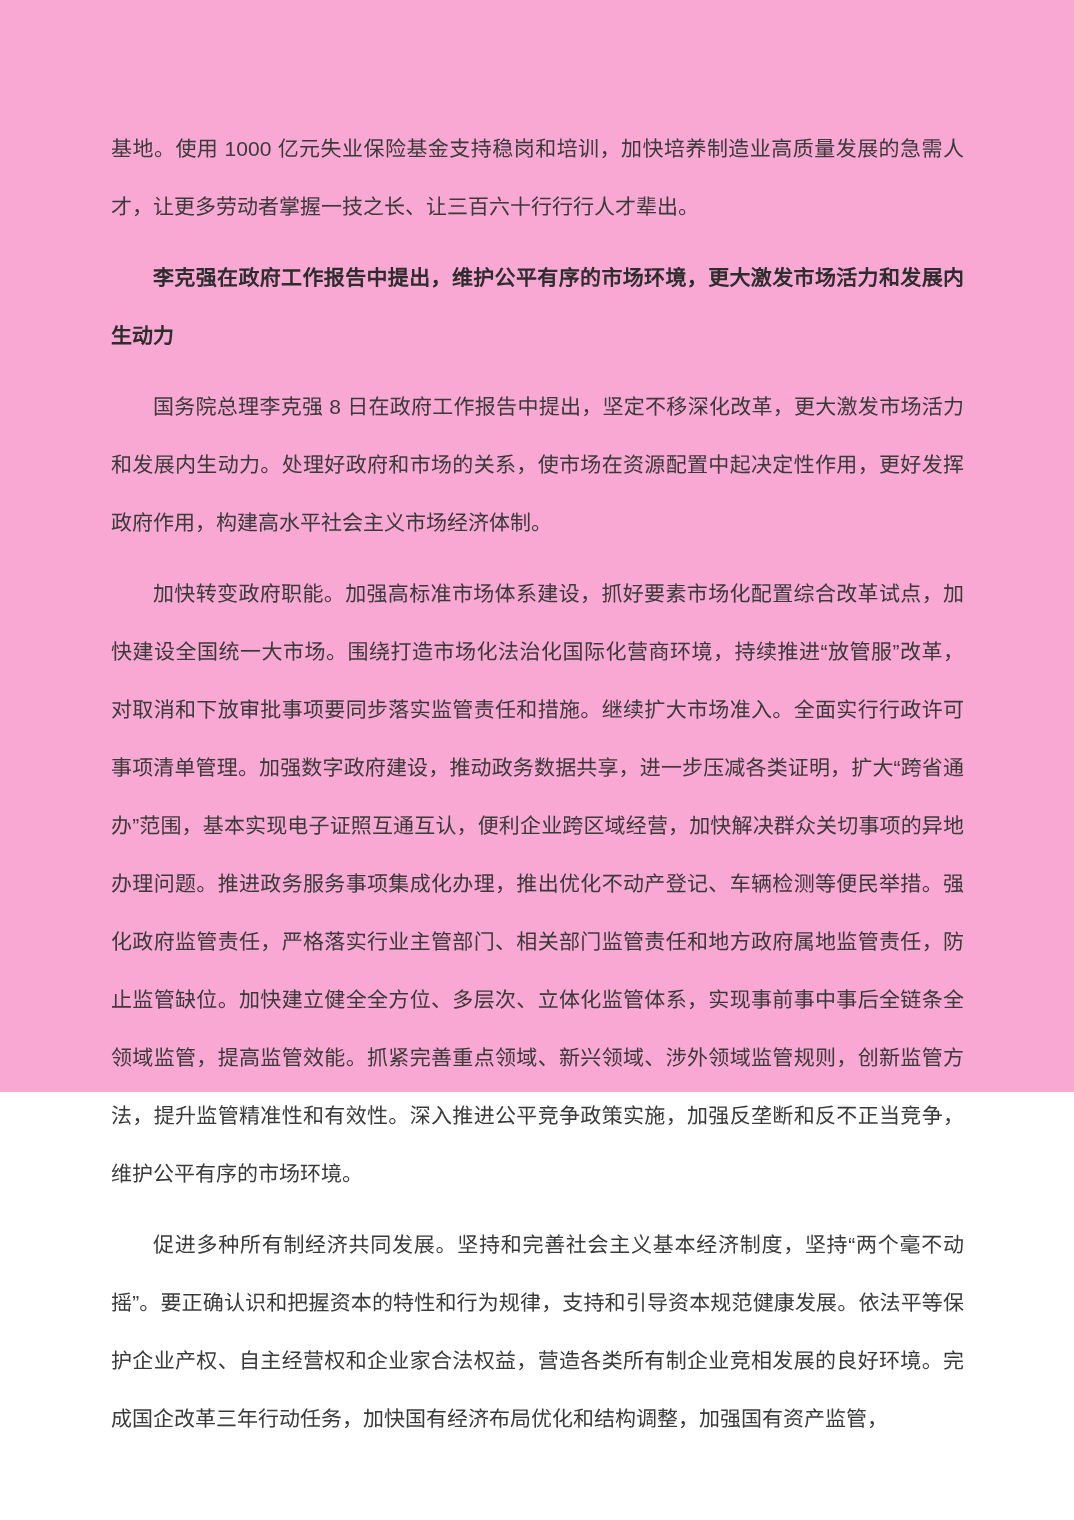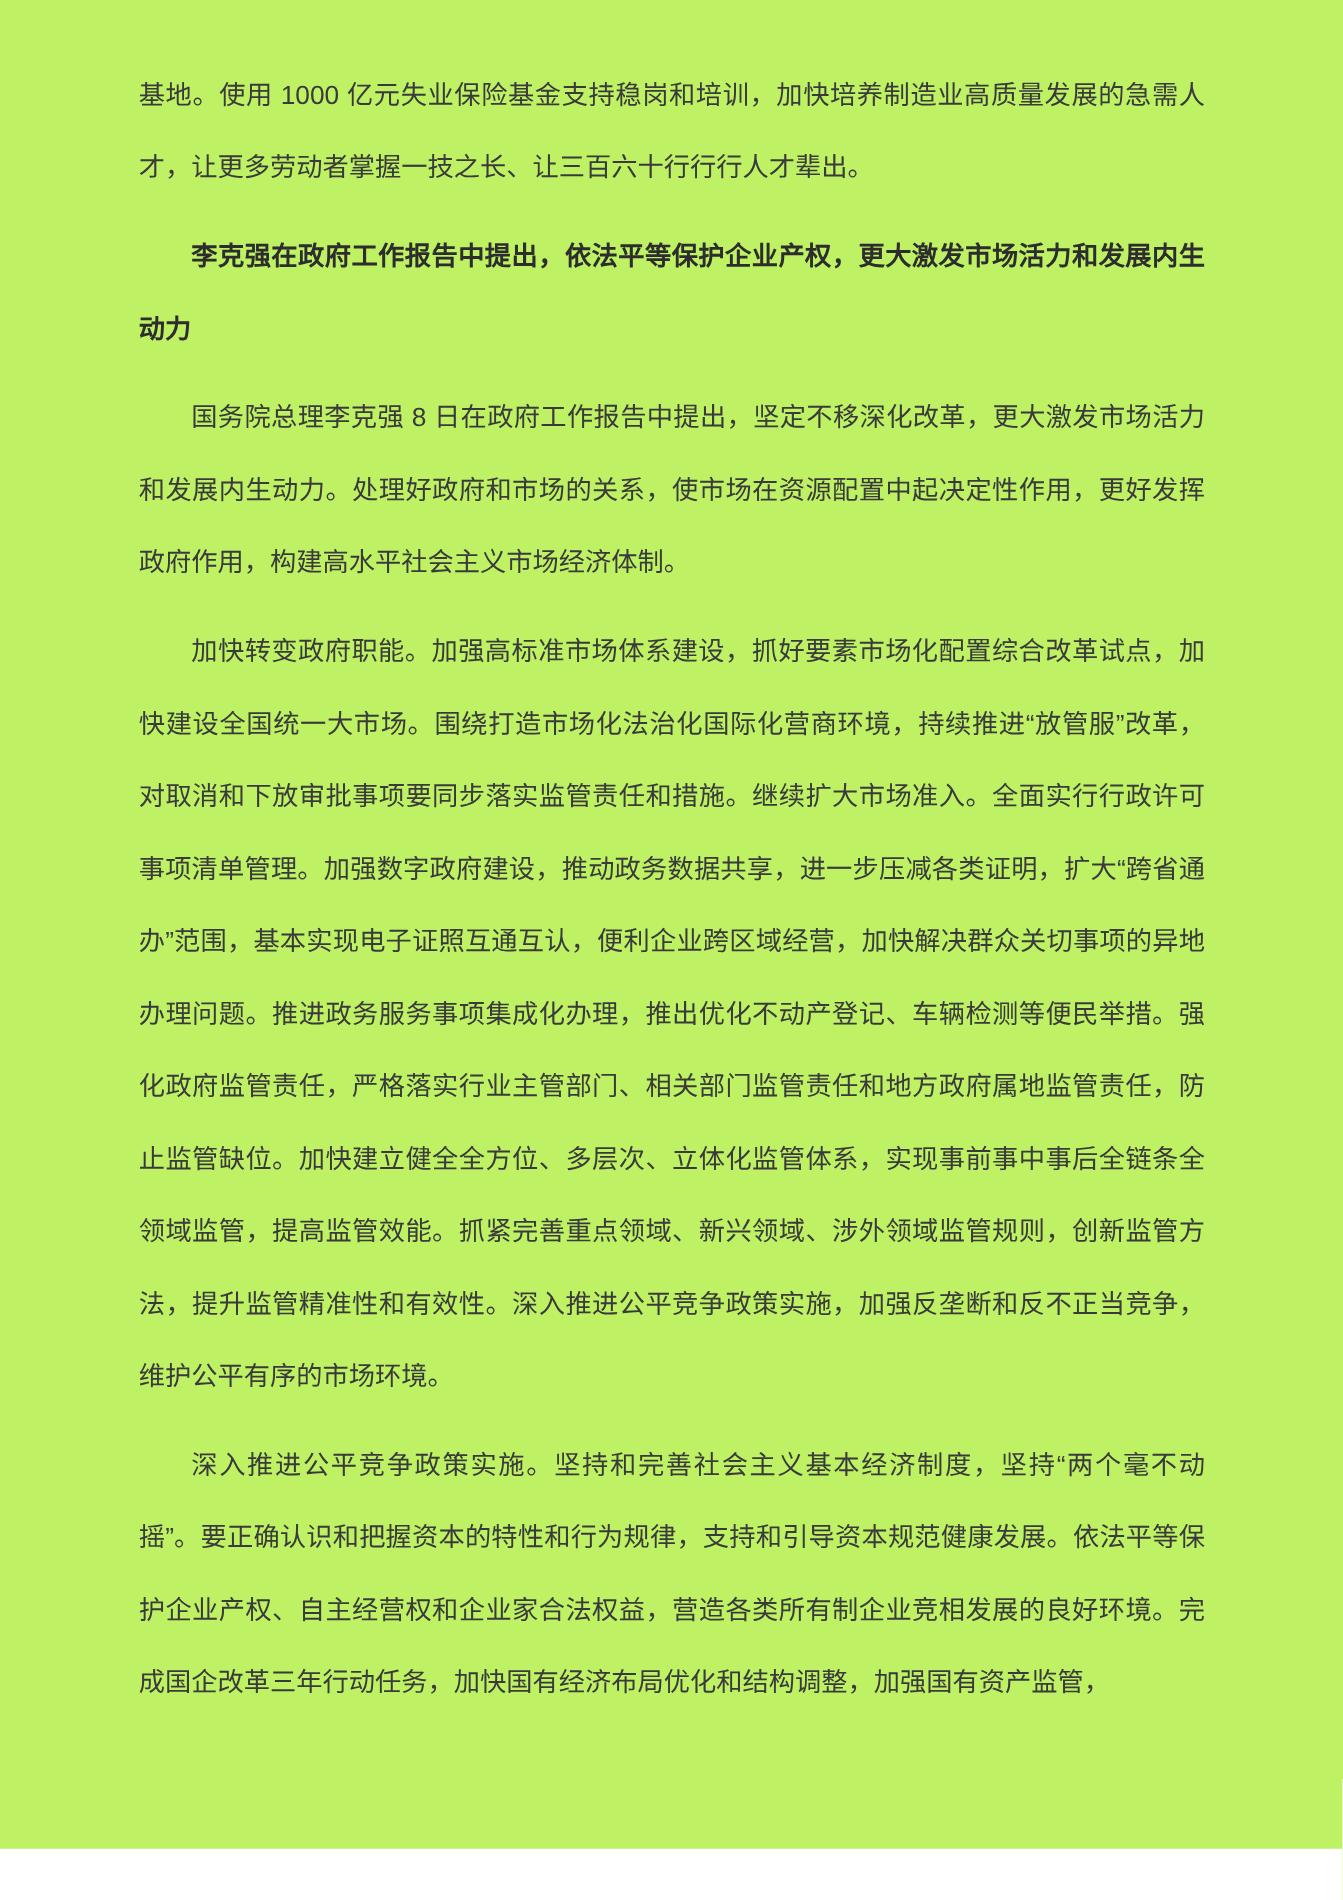--- a/index.html
+++ b/index.html
@@ -9,23 +9,23 @@
   }
   body {
     width: 1074px;
     height: 1520px;
     overflow: hidden;
     font-family: "Liberation Sans", "DejaVu Sans", sans-serif;
   }
   .doc-page {
     box-sizing: border-box;
     width: 1074px;
-    height: 1479px;
-    padding: 48px 110px 40px 111px;
-    background: #bef264;
+    height: 1092px;
+    padding: 120px 110px 40px 111px;
+    background: #f9a8d4;
   }
   .doc-page p {
     margin: 0 0 13px 0;
     font-size: 21px;
     line-height: 58px;
     color: #3a3a3a;
     text-align: justify;
     text-justify: inter-ideograph;
     word-break: break-all;
   }
@@ -36,20 +36,20 @@
     font-weight: 700;
     color: #2d2d2d;
   }
 </style>
 </head>
 <body>
 
 <div class="doc-page">
   <p class="body">基地。使用 1000 亿元失业保险基金支持稳岗和培训，加快培养制造业高质量发展的急需人才，让更多劳动者掌握一技之长、让三百六十行行行人才辈出。</p>
 
-  <p class="heading indent">李克强在政府工作报告中提出，依法平等保护企业产权，更大激发市场活力和发展内生动力</p>
+  <p class="heading indent">李克强在政府工作报告中提出，维护公平有序的市场环境，更大激发市场活力和发展内生动力</p>
 
   <p class="body indent">国务院总理李克强 8 日在政府工作报告中提出，坚定不移深化改革，更大激发市场活力和发展内生动力。处理好政府和市场的关系，使市场在资源配置中起决定性作用，更好发挥政府作用，构建高水平社会主义市场经济体制。</p>
 
   <p class="body indent">加快转变政府职能。加强高标准市场体系建设，抓好要素市场化配置综合改革试点，加快建设全国统一大市场。围绕打造市场化法治化国际化营商环境，持续推进“放管服”改革，对取消和下放审批事项要同步落实监管责任和措施。继续扩大市场准入。全面实行行政许可事项清单管理。加强数字政府建设，推动政务数据共享，进一步压减各类证明，扩大“跨省通办”范围，基本实现电子证照互通互认，便利企业跨区域经营，加快解决群众关切事项的异地办理问题。推进政务服务事项集成化办理，推出优化不动产登记、车辆检测等便民举措。强化政府监管责任，严格落实行业主管部门、相关部门监管责任和地方政府属地监管责任，防止监管缺位。加快建立健全全方位、多层次、立体化监管体系，实现事前事中事后全链条全领域监管，提高监管效能。抓紧完善重点领域、新兴领域、涉外领域监管规则，创新监管方法，提升监管精准性和有效性。深入推进公平竞争政策实施，加强反垄断和反不正当竞争，维护公平有序的市场环境。</p>
 
-  <p class="body indent">深入推进公平竞争政策实施。坚持和完善社会主义基本经济制度，坚持“两个毫不动摇”。要正确认识和把握资本的特性和行为规律，支持和引导资本规范健康发展。依法平等保护企业产权、自主经营权和企业家合法权益，营造各类所有制企业竞相发展的良好环境。完成国企改革三年行动任务，加快国有经济布局优化和结构调整，加强国有资产监管，</p>
+  <p class="body indent">促进多种所有制经济共同发展。坚持和完善社会主义基本经济制度，坚持“两个毫不动摇”。要正确认识和把握资本的特性和行为规律，支持和引导资本规范健康发展。依法平等保护企业产权、自主经营权和企业家合法权益，营造各类所有制企业竞相发展的良好环境。完成国企改革三年行动任务，加快国有经济布局优化和结构调整，加强国有资产监管，</p>
 </div>
 
 </body></html>

